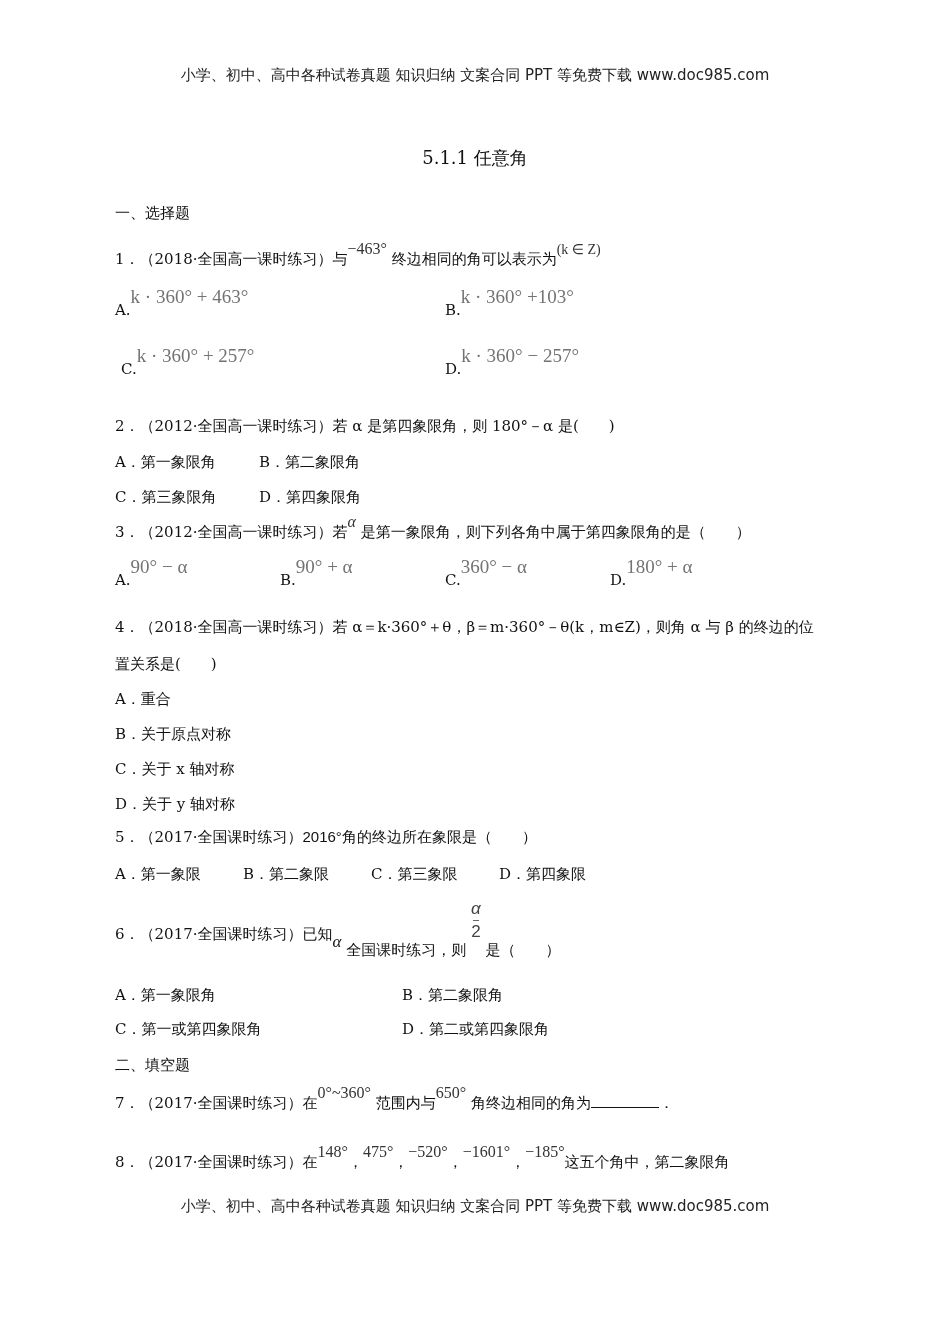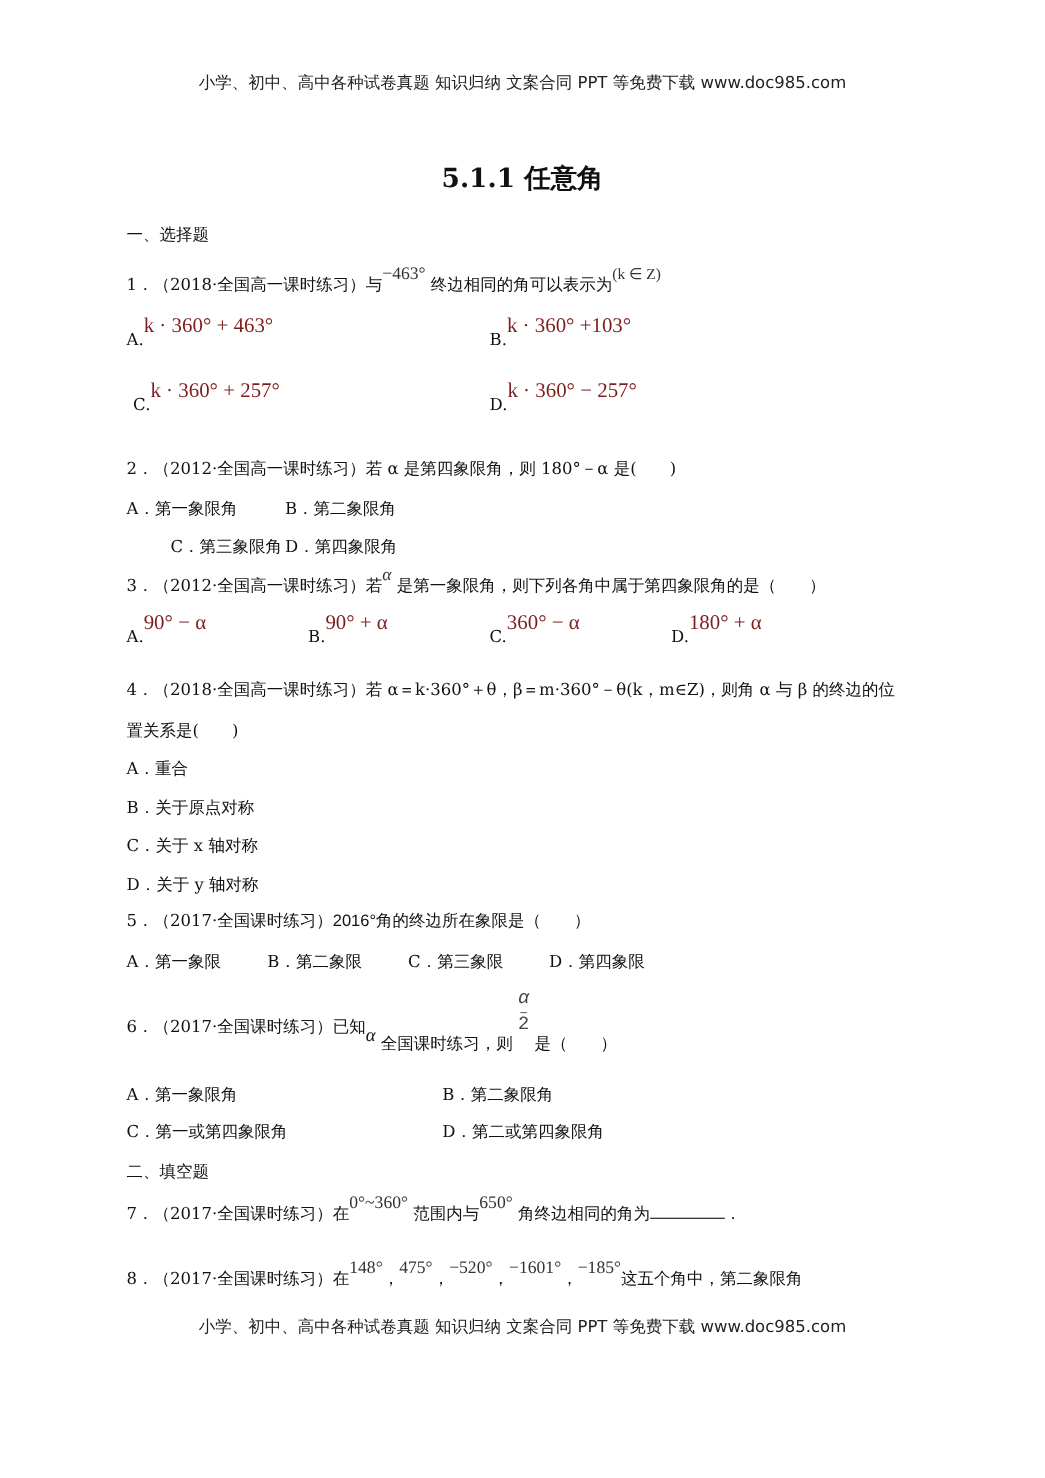--- a/index.html
+++ b/index.html
@@ -1,25 +1,25 @@
 <!DOCTYPE html>
 <html><head>
 <meta charset="utf-8">
 <style>
   html, body { margin: 0; padding: 0; background: #ffffff; }
   body { width: 950px; height: 1344px; position: relative; overflow: hidden;
          font-family: "DejaVu Serif", "Liberation Serif", serif; color: #111; }
   .abs { position: absolute; white-space: nowrap; }
   .hdr { font-family: "DejaVu Sans", "Liberation Sans", sans-serif; font-size: 15px; color: #222; left: 0; width: 950px; text-align: center; }
-  .title { font-size: 24px; font-weight: bold; left: 0; width: 950px; text-align: center; }
+  .title { font-size: 18px; font-weight: normal; left: 0; width: 950px; text-align: center; }
   .t { font-size: 15px; }
-  .math { font-family: "Liberation Serif", "DejaVu Serif", serif; font-size: 19px; color: #7f1d1d; }
+  .math { font-family: "Liberation Serif", "DejaVu Serif", serif; font-size: 19px; color: #737373; }
   .mi { font-style: italic; }
   .sup { font-family: "Liberation Serif", serif; font-size: 16px; color: #333; position: relative; top: -10px; text-align: center; }
-  .frac { display: inline-block; text-align: right; vertical-align: middle; font-family: Liberation Mono, monospace; font-size: 17px; color: #444; line-height: 18px; }
+  .frac { display: inline-block; text-align: right; vertical-align: middle; font-family: Liberation Sans, sans-serif; font-size: 17px; color: #444; line-height: 18px; }
   .frac .bar { display: block; border-top: 1px solid #666; margin: 2px 2px; }
   .blank { display: inline-block; width: 68px; border-bottom: 1px solid #111; height: 14px; vertical-align: baseline; }
 </style>
 </head>
 <body>
 
 <div class="abs hdr" style="top:66px;">小学、初中、高中各种试卷真题 知识归纳 文案合同 PPT 等免费下载   www.doc985.com</div>
 
 <div class="abs title" style="top:146px;">5.1.1   任意角</div>
 
@@ -38,21 +38,21 @@
 <div class="abs" style="left:121px; top:357px;">
   <span class="t">C.</span><span class="math" style="position:relative; top:-12px;">k · 360° + 257°</span>
 </div>
 <div class="abs" style="left:445px; top:357px;">
   <span class="t">D.</span><span class="math" style="position:relative; top:-12px;">k · 360° − 257°</span>
 </div>
 
 <div class="abs t" style="left:115px; top:417px;">2．（2012·全国高一课时练习）若 α 是第四象限角，则 180°－α 是(　　)</div>
 <div class="abs t" style="left:115px; top:453px;">A．第一象限角</div>
 <div class="abs t" style="left:259px; top:453px;">B．第二象限角</div>
-<div class="abs t" style="left:115px; top:488px;margin-left:40px;">C．第三象限角</div>
+<div class="abs t" style="left:115px; top:488px;">C．第三象限角</div>
 <div class="abs t" style="left:259px; top:488px;">D．第四象限角</div>
 
 <div class="abs t" style="left:115px; top:523px;">
   <span>3．（2012·全国高一课时练习）若</span><span class="sup mi">α</span>
   <span>是第一象限角，则下列各角中属于第四象限角的是（　　）</span>
 </div>
 <div class="abs" style="left:115px; top:568px;">
   <span class="t">A.</span><span class="math" style="position:relative; top:-12px;">90° − α</span>
 </div>
 <div class="abs" style="left:280px; top:568px;">

